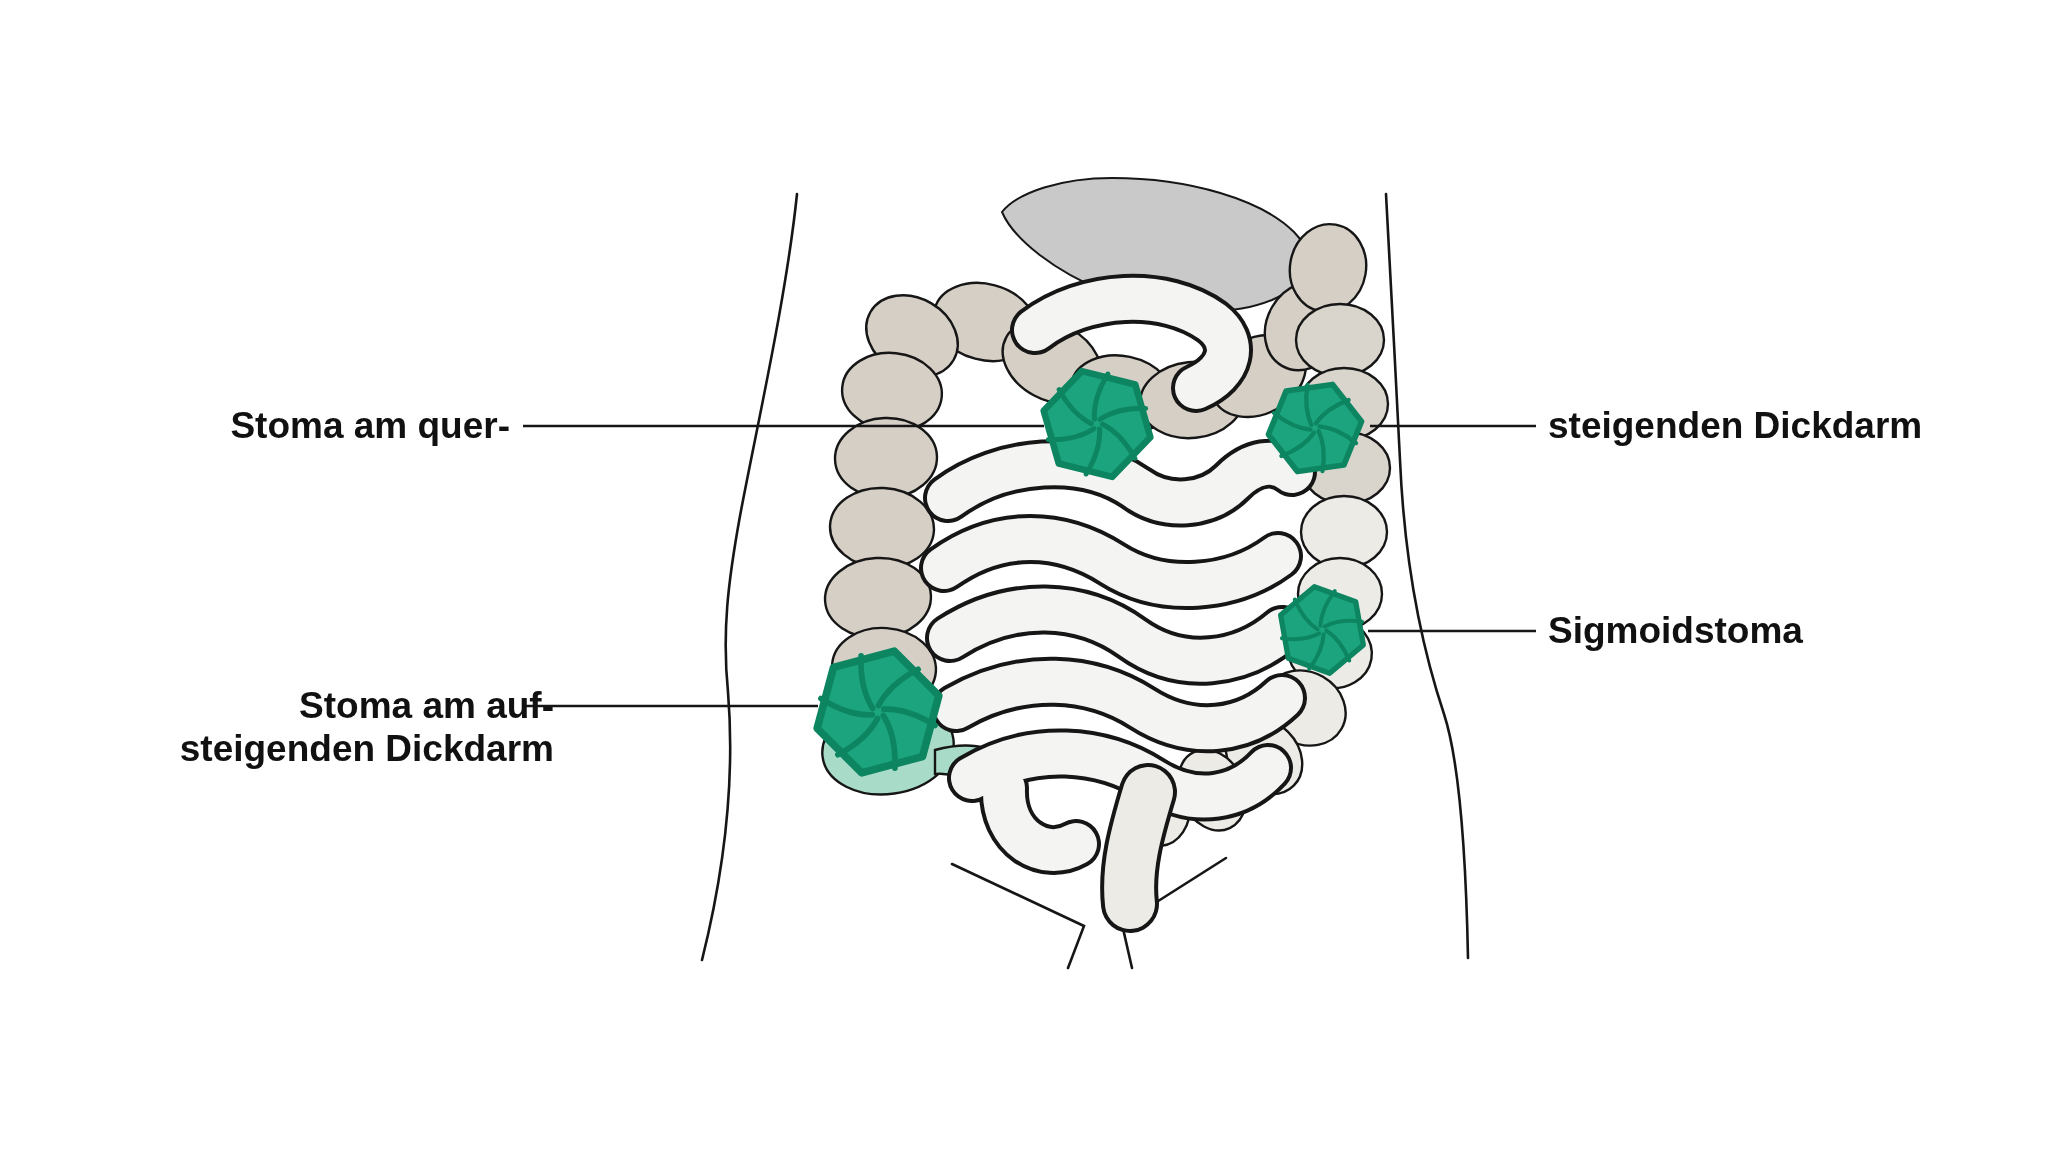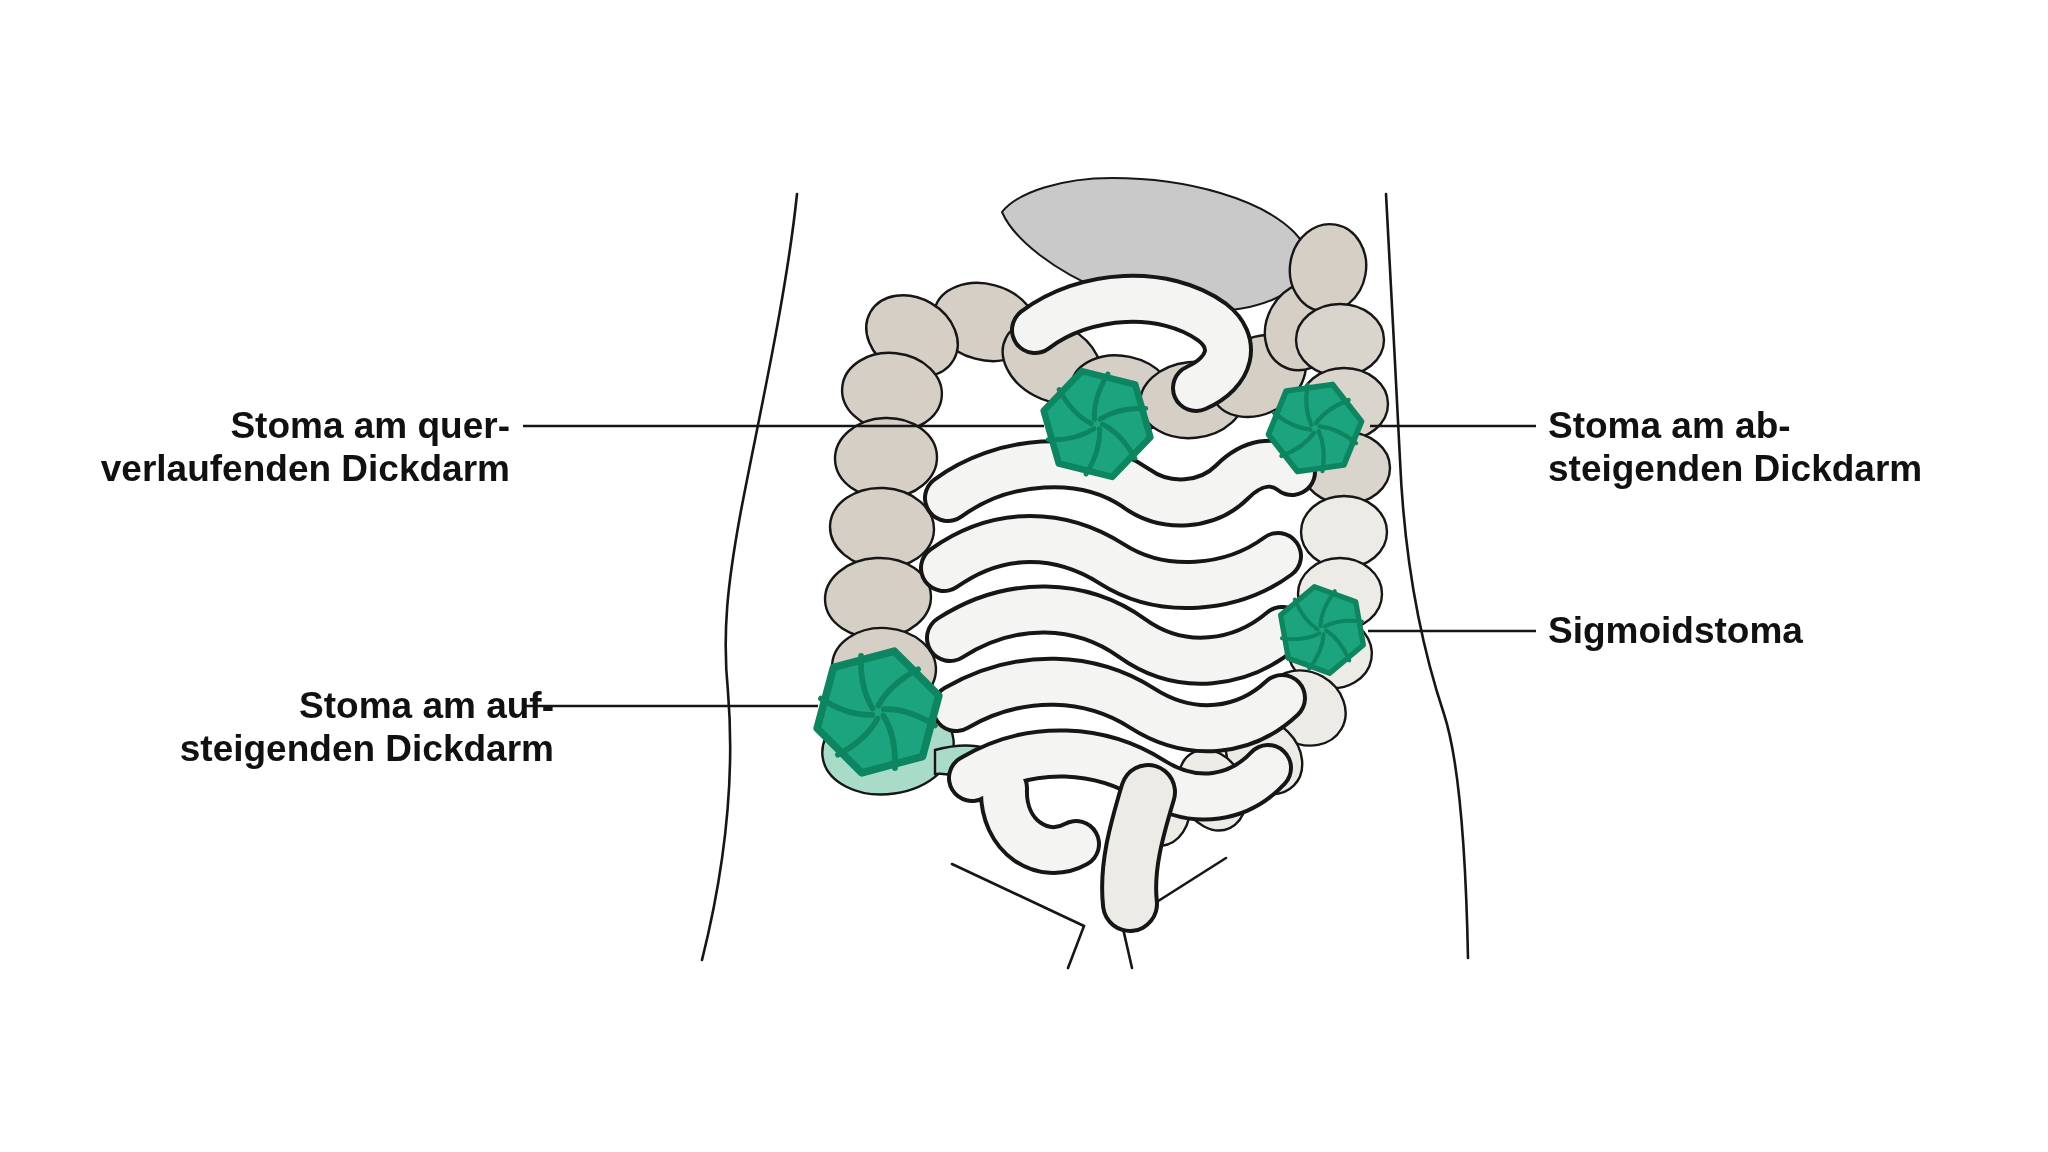--- a/index.html
+++ b/index.html
@@ -143,25 +143,23 @@
     </g>
 
     <use href="#stoma-def" transform="translate(1097 424) rotate(14) scale(1.10)"></use>
     <use href="#stoma-def" transform="translate(1315 428) rotate(-8) scale(0.94)"></use>
     <use href="#stoma-def" transform="translate(1322 630) rotate(20) scale(0.88)"></use>
     <use href="#stoma-def" transform="translate(878 712) rotate(-15) scale(1.26)"></use>
   </svg>
 
   <div class="label align-right" style="right:1538px; top:404px;">
     <div>Stoma am quer-</div>
-    <div>verlaufenden Dickdarm</div>
   </div>
 
   <div class="label" style="left:1548px; top:404px;">
-    <div>Stoma am ab-</div>
     <div>steigenden Dickdarm</div>
   </div>
 
   <div class="label" style="left:1548px; top:609px;">
     <div>Sigmoidstoma</div>
   </div>
 
   <div class="label align-right" style="right:1494px; top:684px;">
     <div>Stoma am auf-</div>
     <div>steigenden Dickdarm</div>

